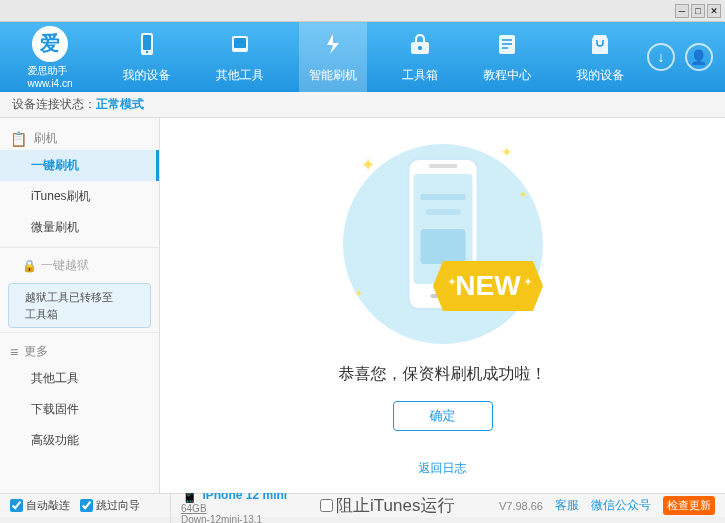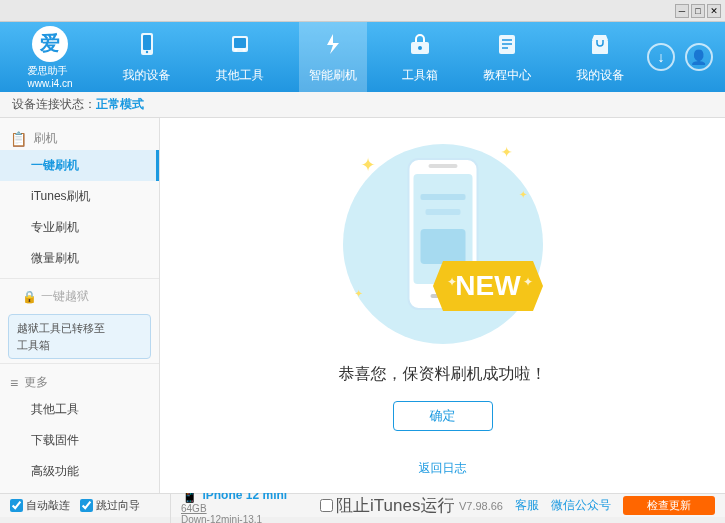--- a/index.html
+++ b/index.html
@@ -164,21 +164,21 @@
       font-size: 12px;
       display: flex;
       align-items: center;
       gap: 4px;
     }
     .sidebar-note-box {
       margin: 4px 8px;
       background: #e8f4fc;
       border: 1px solid #b8d8f0;
       border-radius: 4px;
-      padding: 5px 8px;
+      padding: 5px 16px;
       color: #555;
       font-size: 11px;
       line-height: 1.5;
     }
     .sidebar-more-header {
       display: flex;
       align-items: center;
       padding: 6px 10px 3px 10px;
       color: #888;
       font-size: 12px;
@@ -313,21 +313,21 @@
       font-size: 11px;
     }
     .bottom-link {
       color: #1a99e0;
       cursor: pointer;
     }
     .bottom-update-btn {
       background: #f60;
       color: white;
       border: none;
-      padding: 2px 24px;
+      padding: 2px 4px;
       border-radius: 3px;
       cursor: pointer;
       font-size: 11px;
     }
   </style>
 </head>
 <body>
 
 <div class="title-bar">
   <div class="title-bar-controls">
@@ -434,23 +434,20 @@
   <div class="sidebar">
     <div class="sidebar-section-header">
       <span class="icon">📋</span>
       <span>刷机</span>
     </div>
     <div class="sidebar-item active">
       <span>一键刷机</span>
     </div>
     <div class="sidebar-item">
       <span>iTunes刷机</span>
-    </div>
-    <div class="sidebar-item">
-      <span>专业刷机</span>
     </div>
     <div class="sidebar-item">
       <span>微量刷机</span>
     </div>
     <div class="sidebar-divider"></div>
     <div class="sidebar-locked">
       <span>🔒</span>
       <span>一键越狱</span>
     </div>
     <div class="sidebar-note-box">

